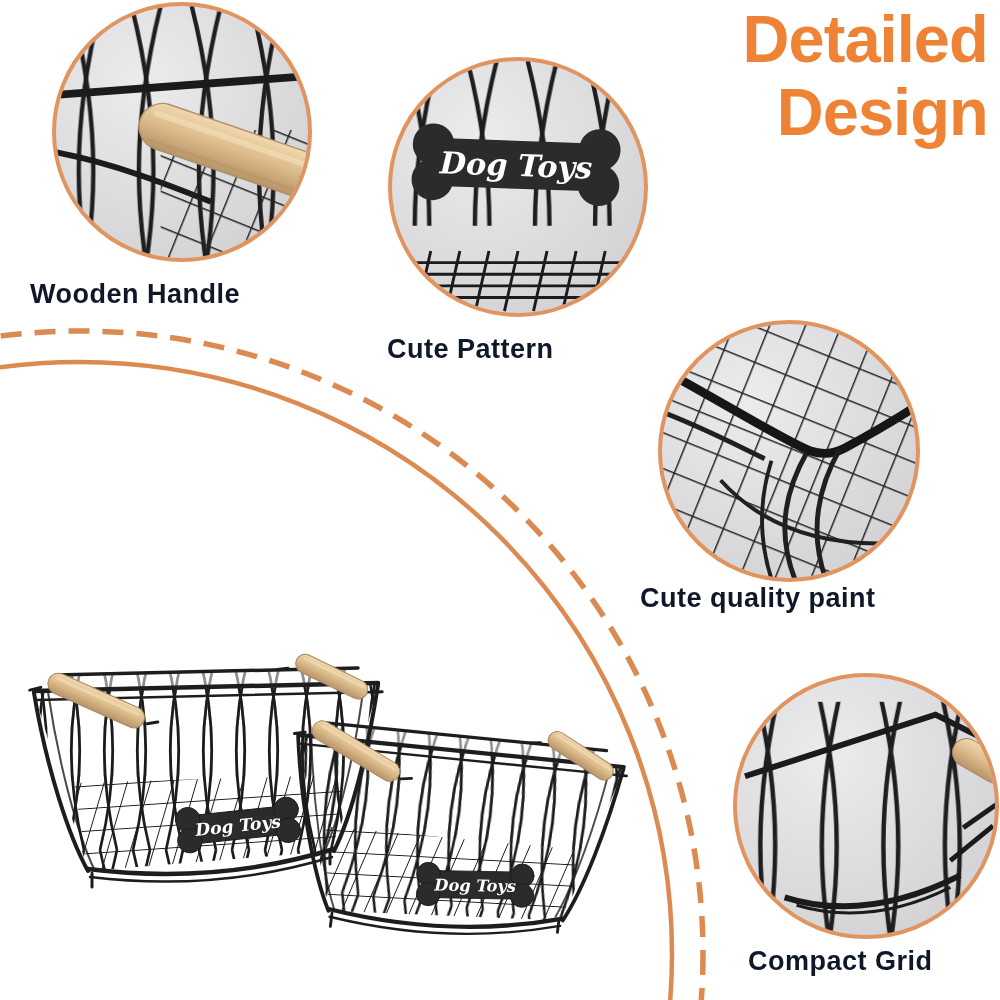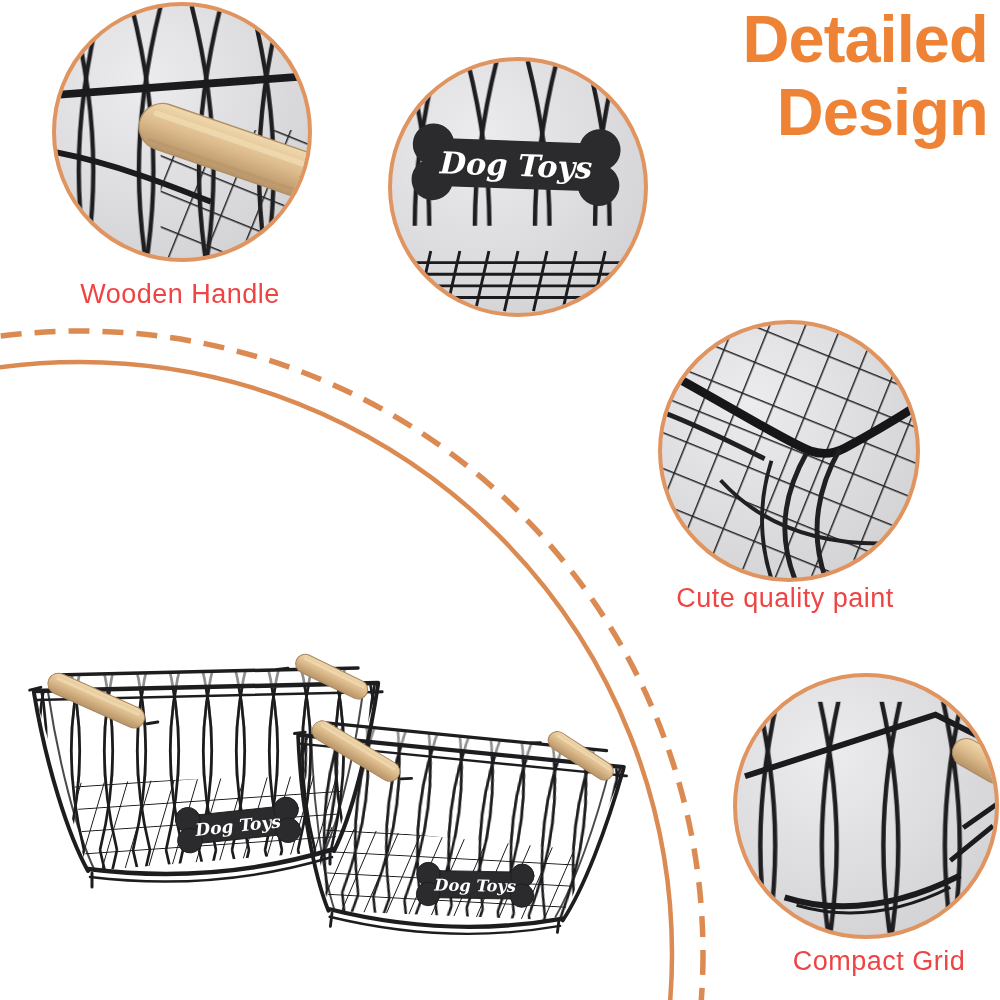--- a/index.html
+++ b/index.html
@@ -8,22 +8,22 @@
   svg{display:block;}
   .arcs{position:absolute;left:0;top:0;z-index:0;}
   .photo{position:absolute;left:0;top:600px;z-index:1;}
   .callout{position:absolute;border-radius:50%;border:4px solid #E0945F;box-sizing:border-box;
            overflow:hidden;z-index:2;
            background:radial-gradient(circle at 35% 30%, #ECECEE 0%, #DBDBDD 55%, #CDCDD0 100%);}
   .c1{left:52px;top:2px;width:260px;height:260px;}
   .c2{left:388px;top:57px;width:260px;height:260px;}
   .c3{left:658px;top:320px;width:262px;height:262px;}
   .c4{left:733px;top:673px;width:266px;height:266px;}
-  .callout-label{position:absolute;z-index:3;color:#ef4444;font-size:27px;font-weight:400;
-                 text-align:center;letter-spacing:0.5px;}
+  .callout-label{position:absolute;z-index:3;color:#0f172a;font-size:27px;font-weight:700;
+                 letter-spacing:0.5px;}
   .l1{left:30px;top:279px;width:300px;}
   .l2{left:387px;top:334px;width:262px;}
   .l3{left:640px;top:583px;width:290px;}
   .l4{left:748px;top:946px;width:262px;}
   .title{position:absolute;right:12px;top:2px;z-index:3;text-align:right;color:#EF8335;
          font-weight:bold;font-size:67px;line-height:73px;letter-spacing:-1px;
          transform:scaleX(0.97);transform-origin:top right;}
 </style>
 </head>
 <body>
@@ -149,20 +149,21 @@
       <g transform="rotate(30 245 84)">
         <rect x="215" y="70" width="62" height="28" rx="14" fill="url(#woodG)" stroke="#A8865C" stroke-width="1"></rect>
       </g>
       <path d="M258,150 L215,185 M262,128 L228,152" stroke="#1b1b1d" stroke-width="5" fill="none"></path>
       <path d="M48,222 Q130,248 225,200" stroke="#1b1b1d" stroke-width="6" fill="none"></path>
       <path d="M60,230 Q135,252 215,212" stroke="#1b1b1d" stroke-width="3" fill="none"></path>
     </svg>
   </div>
 
   <div class="callout-label l1">Wooden Handle</div>
+  <div class="callout-label l2">Cute Pattern</div>
   <div class="callout-label l3">Cute quality paint</div>
   <div class="callout-label l4">Compact Grid</div>
 
   <div class="title">
     <div>Detailed</div>
     <div>Design</div>
   </div>
 
 </div>
 

